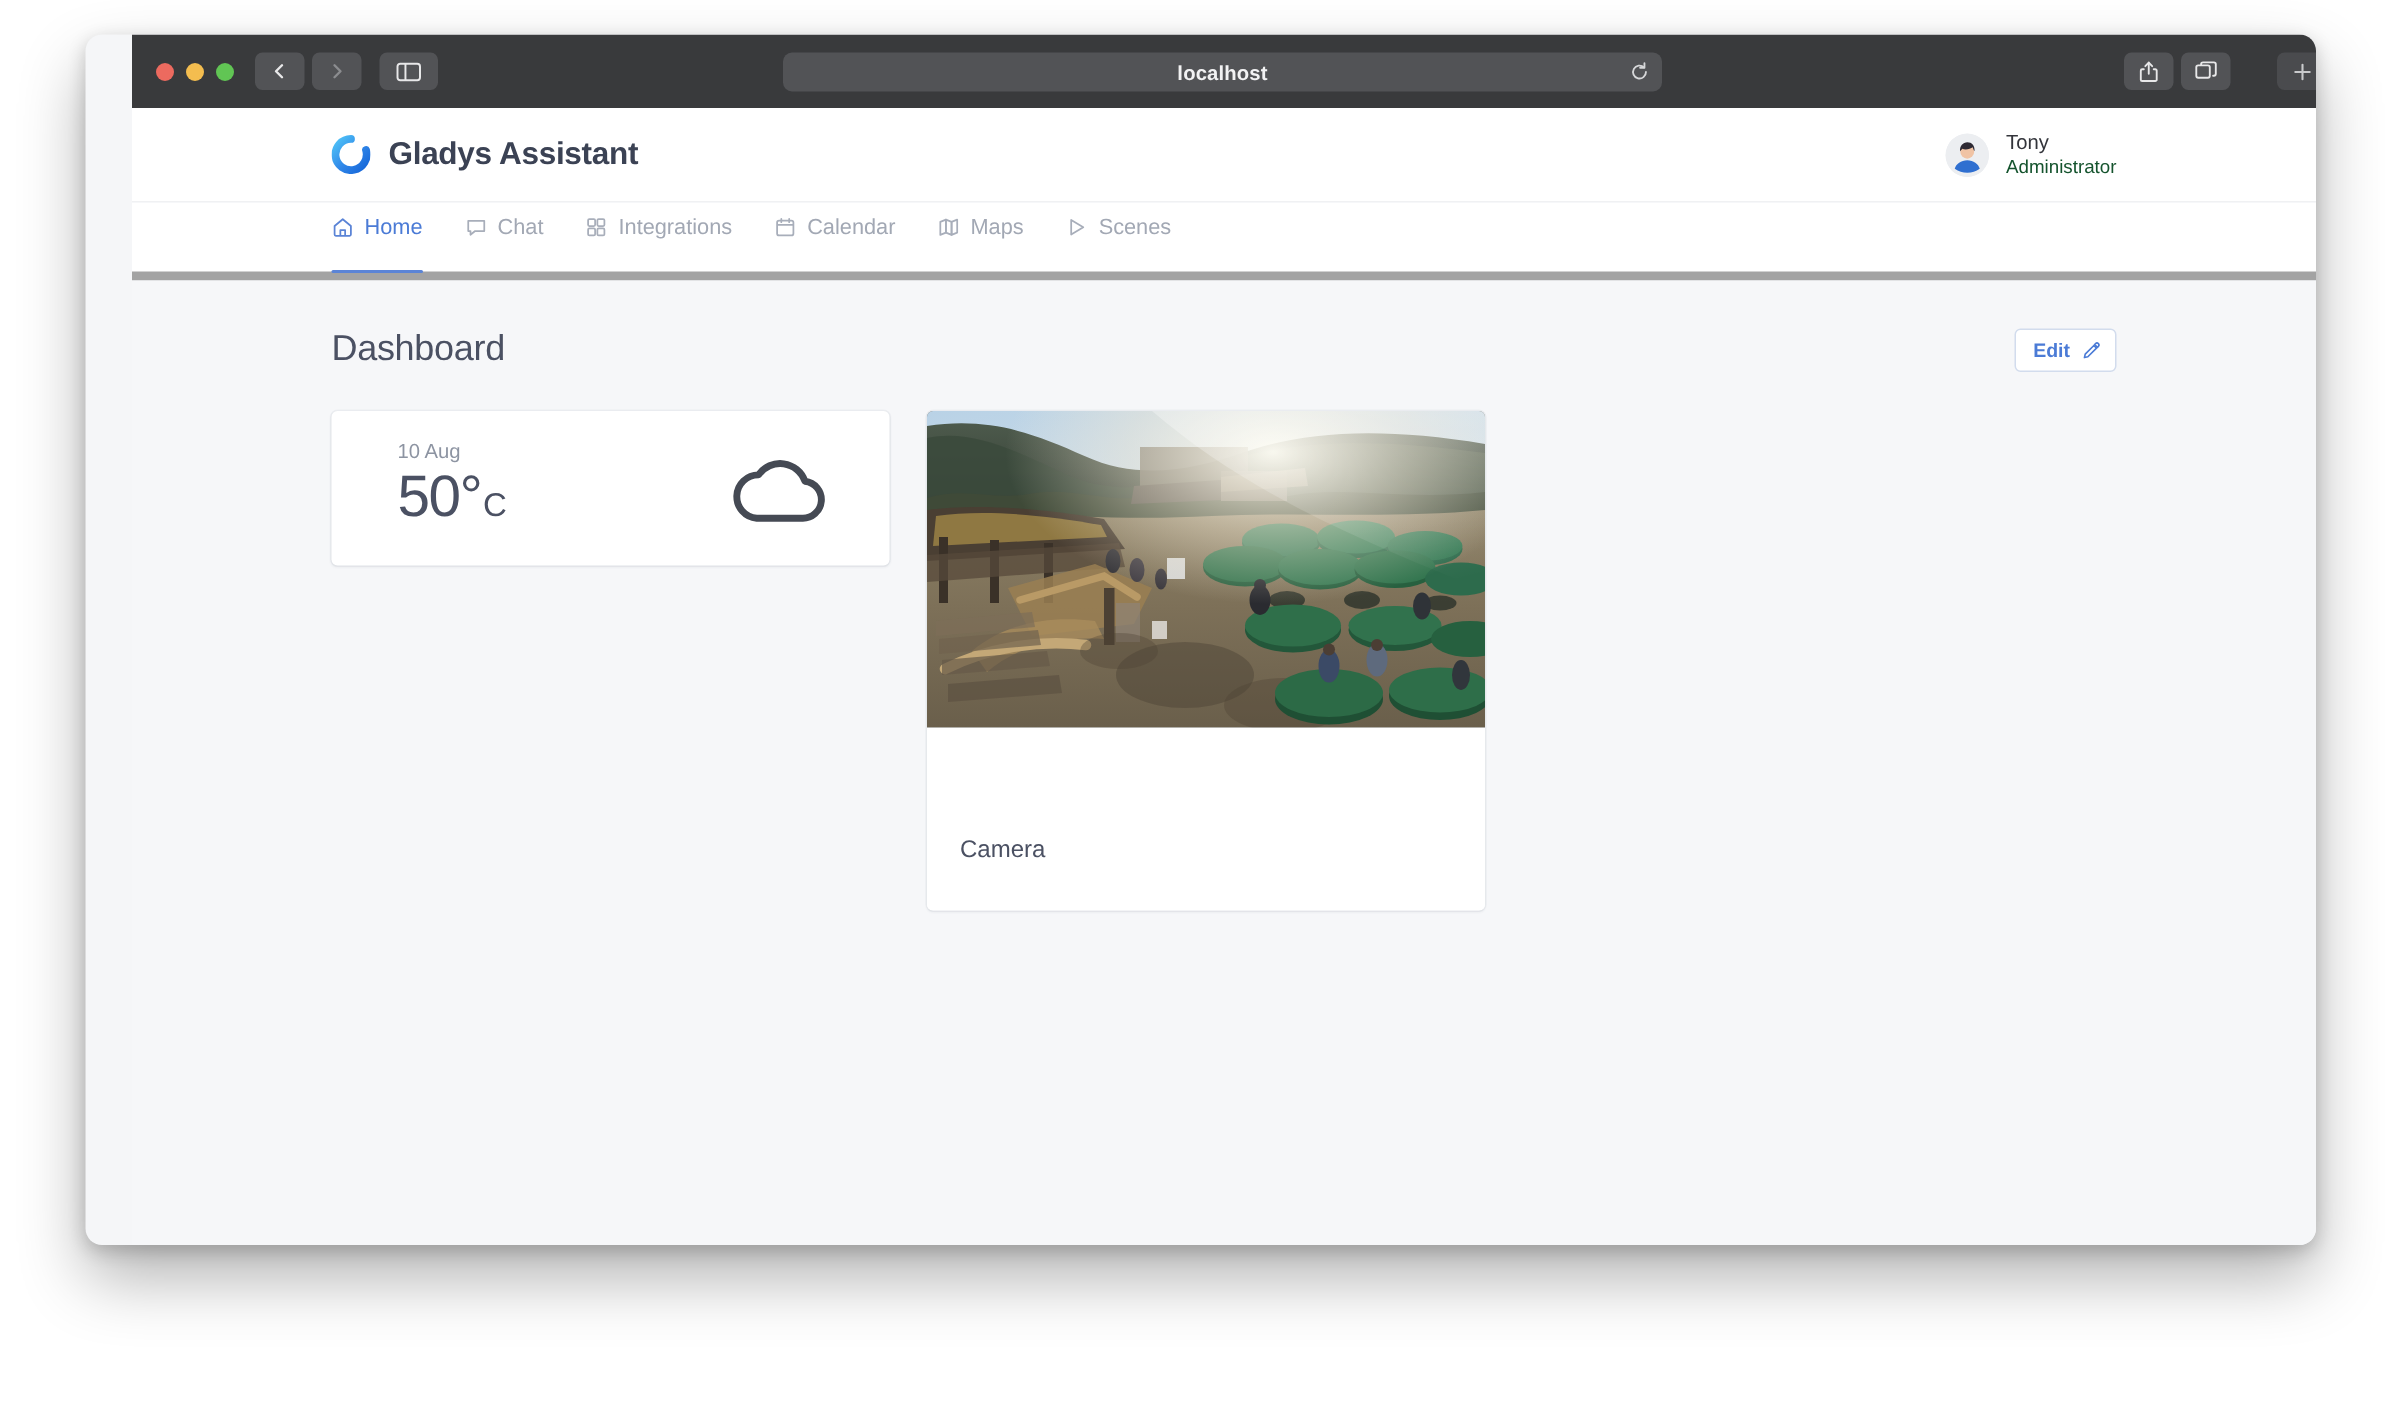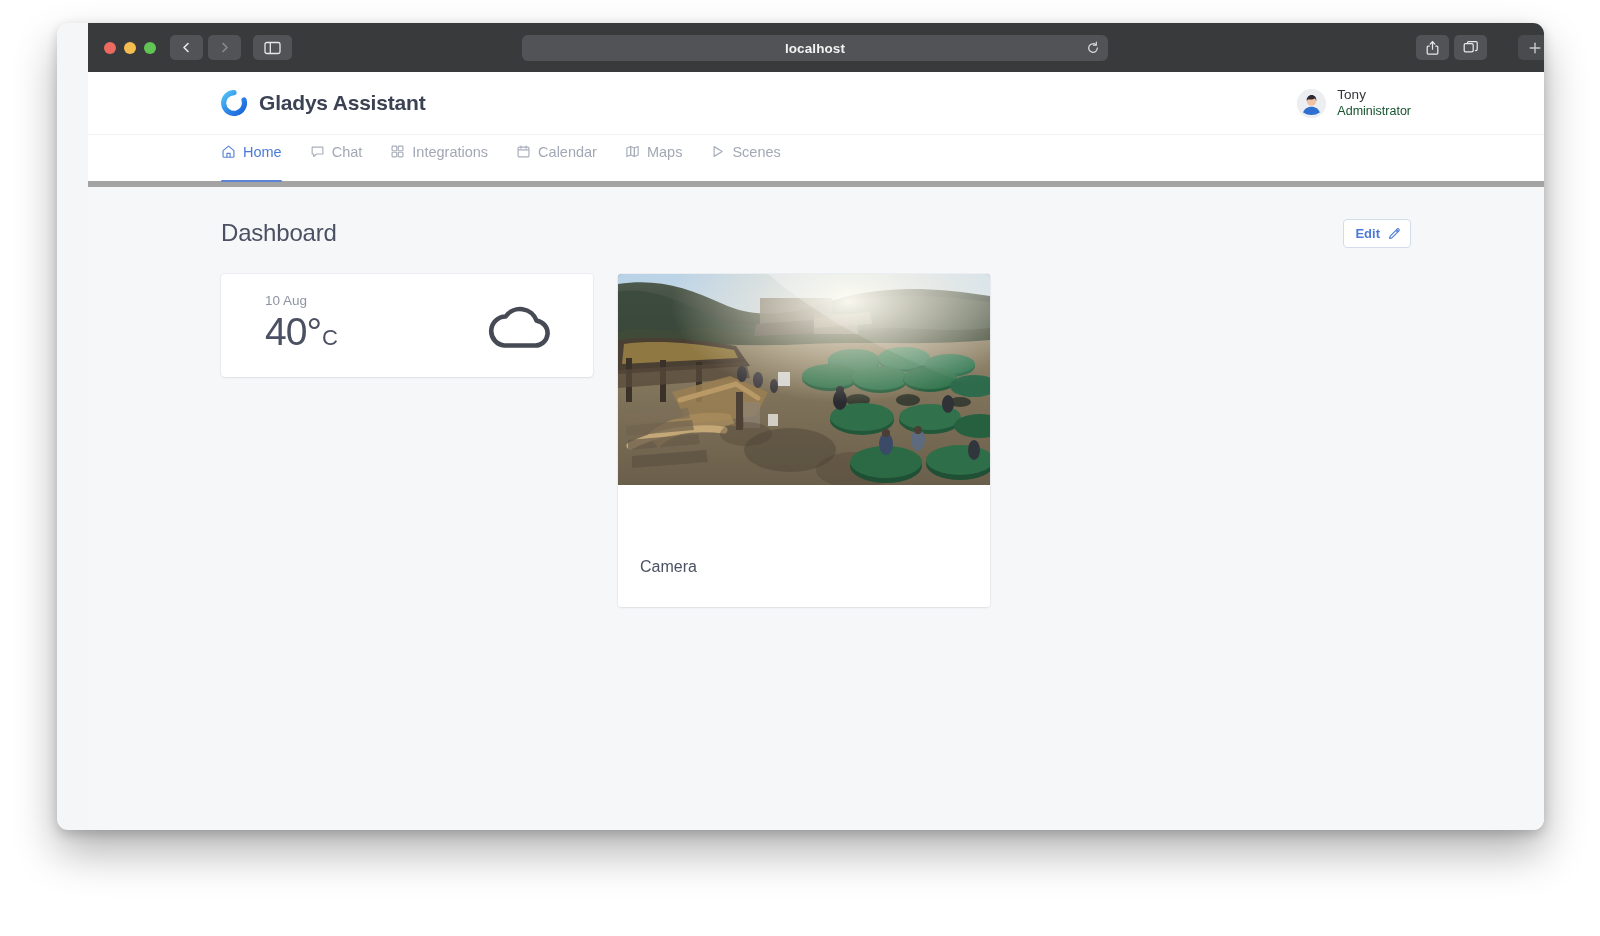--- a/index.html
+++ b/index.html
@@ -491,21 +491,21 @@
           </span>
         </button>
       </div>
 
       <div class="cards">
 
         <div class="card card-weather">
           <div class="weather-left">
             <span class="weather-date">10 Aug</span>
             <span class="weather-temp">
-              <span>40°</span>
+              <span>50°</span>
               <span class="weather-unit">C</span>
             </span>
           </div>
           <div class="weather-icon">
             <svg width="66" height="50" viewBox="0 0 66 50">
               <path d="M17.5 43.5a14.5 14.5 0 0 1 1.2-28.95A17.5 17.5 0 0 1 49.6 18.8a12.4 12.4 0 0 1-2.1 24.7z" fill="none" stroke="#454a54" stroke-width="4.6" stroke-linejoin="round" stroke-linecap="round"></path>
             </svg>
           </div>
         </div>
 

